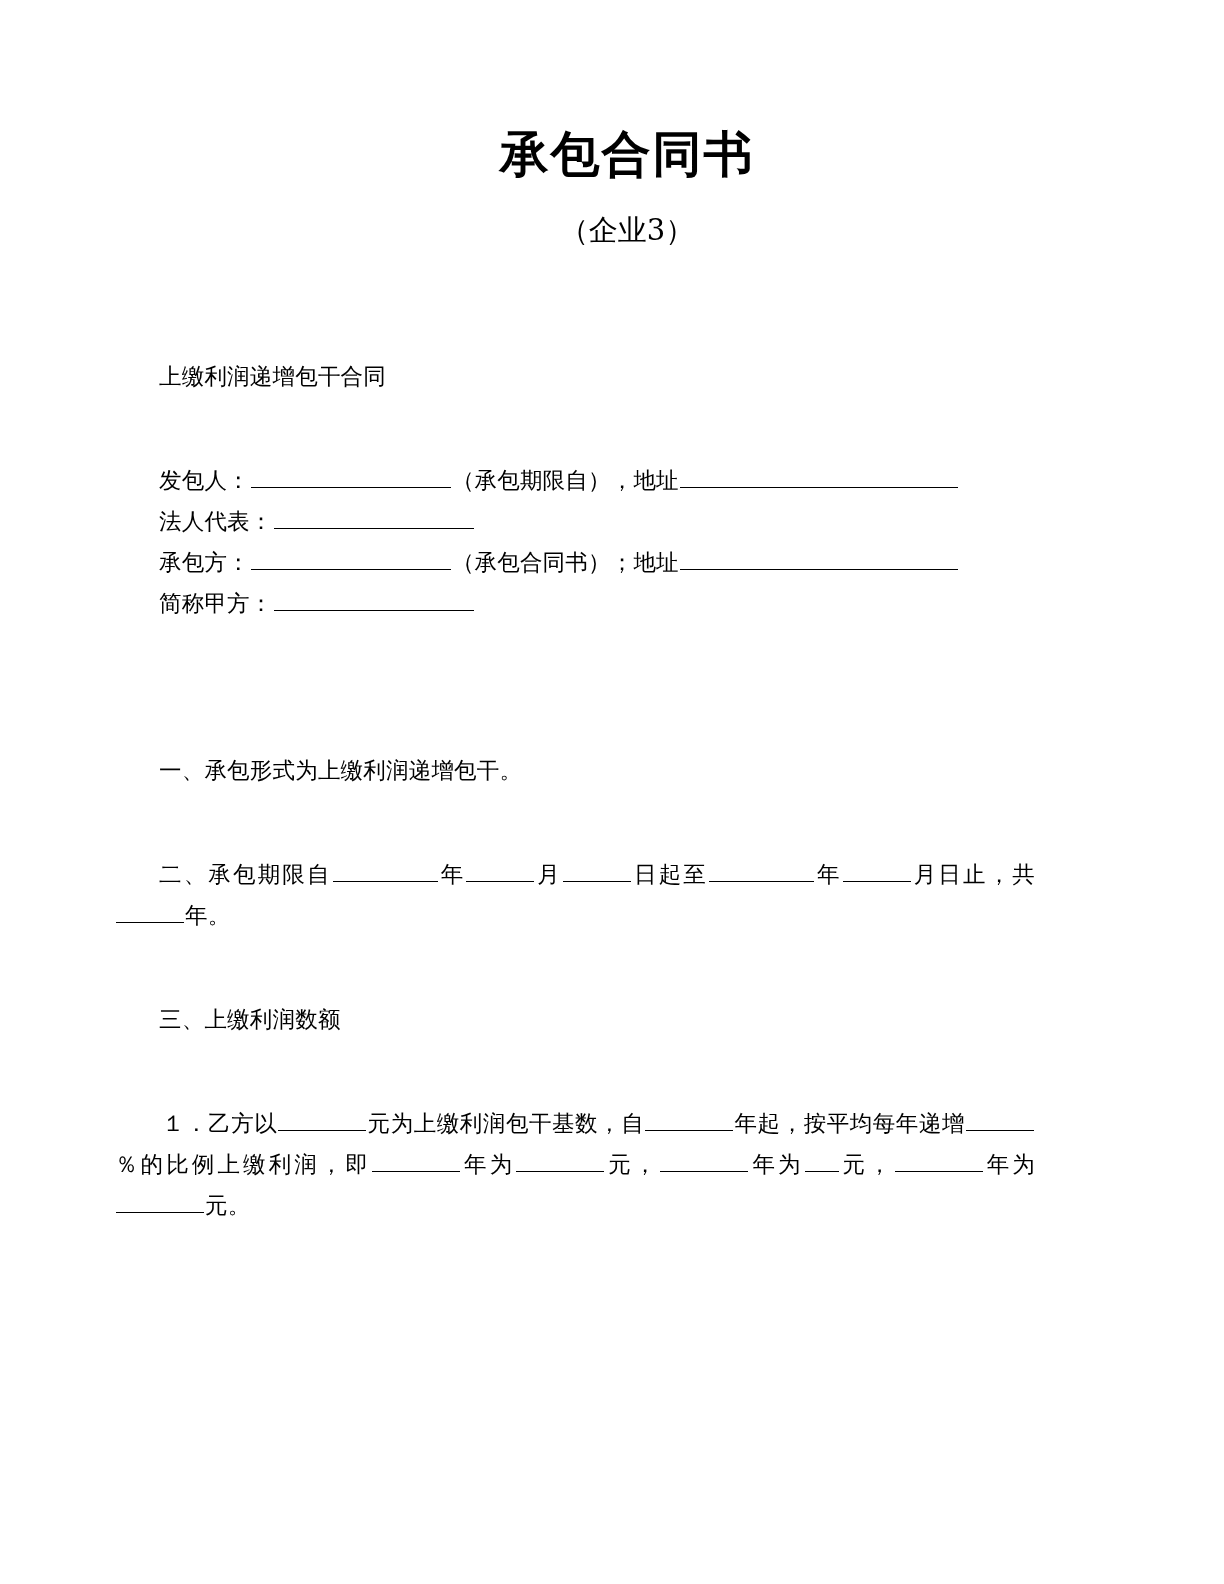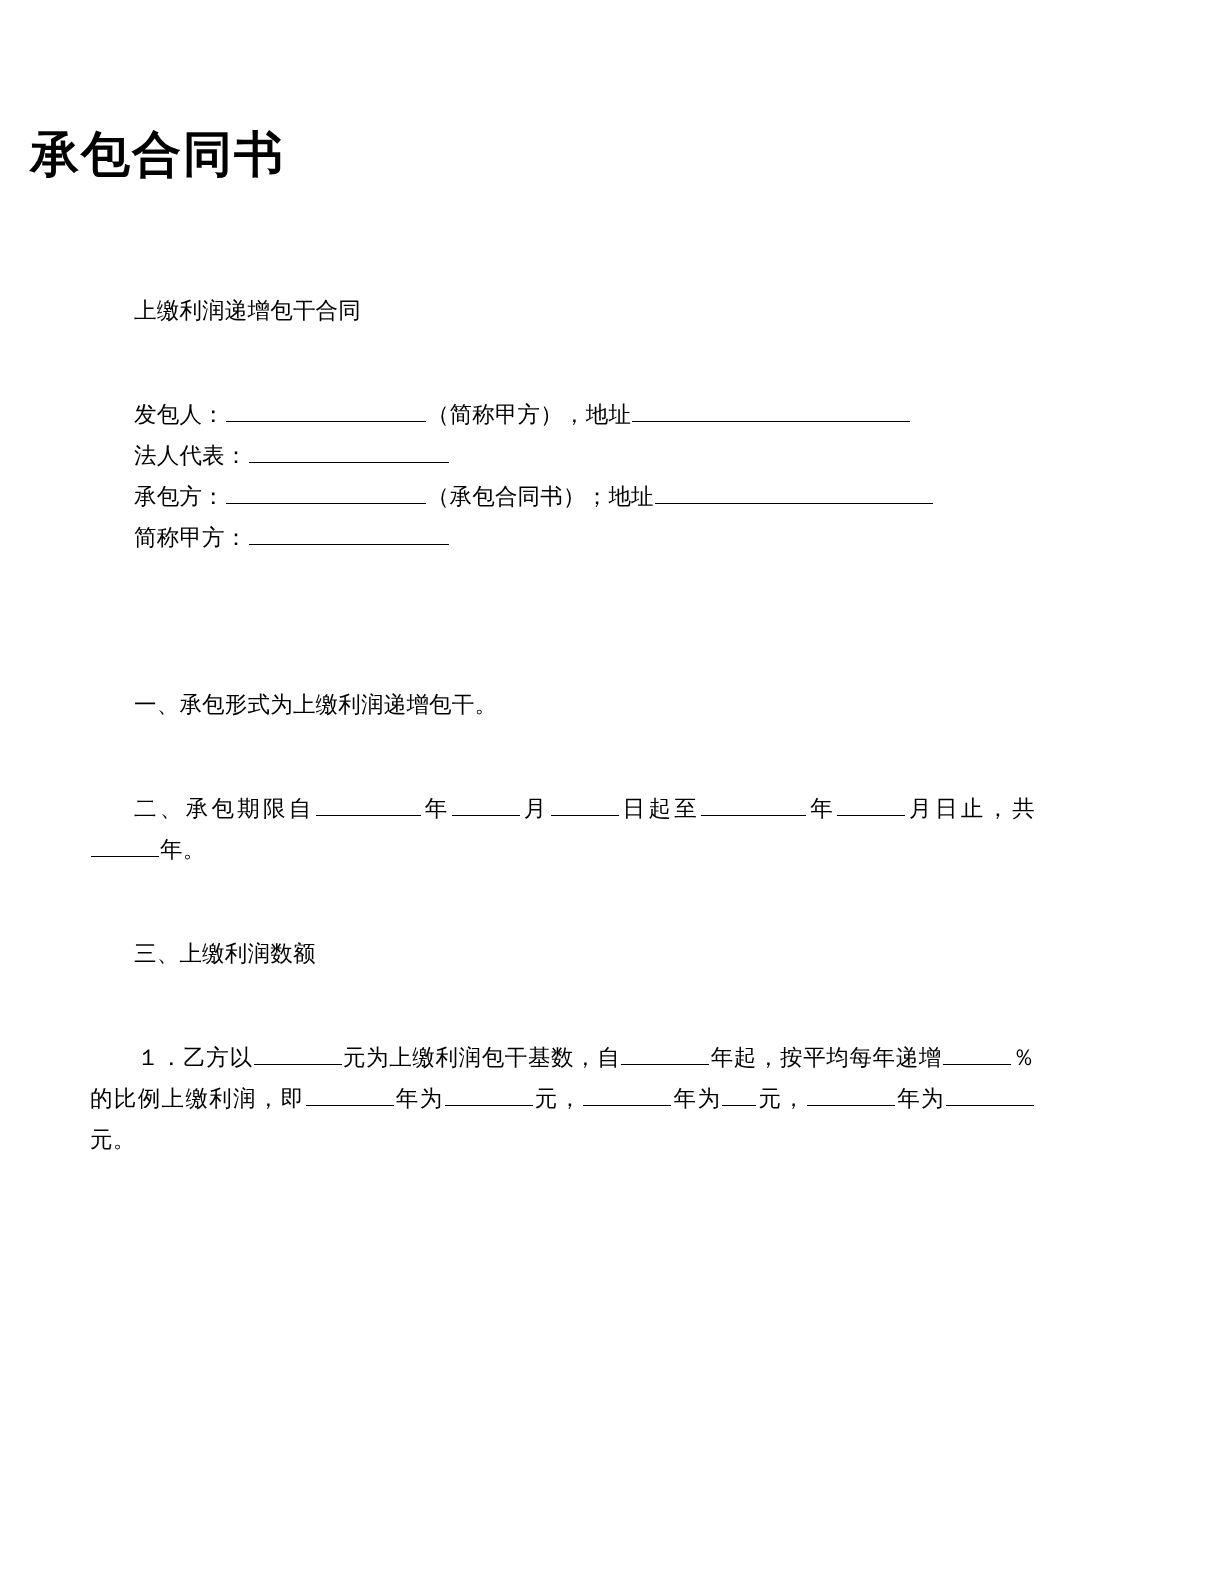--- a/index.html
+++ b/index.html
@@ -18,21 +18,21 @@
     position: relative;
     width: 1224px;
     height: 1584px;
     background: #ffffff;
     box-sizing: border-box;
   }
 
   
   .title-block {
     padding-top: 128px;
-    text-align: left;
+    text-align: center;
     padding-left: 30px;
   }
   .doc-title {
     font-family: "DejaVu Sans", "Liberation Sans", sans-serif;
     font-weight: 700;
     font-size: 49px;
     letter-spacing: 2px;
     line-height: 1.1;
     margin: 0;
   }
@@ -41,21 +41,21 @@
     font-size: 29px;
     line-height: 1.2;
     margin: 0;
     padding-top: 31px;
     letter-spacing: 0px;
   }
 
   
   .body-wrap {
     margin-top: 108px;
-    padding-left: 90px;
+    padding-left: 115px;
     padding-right: 189px;
   }
   .para {
     font-size: 22.5px;
     line-height: 41px;
     text-align: justify;
     margin: 0;
     letter-spacing: 0.2px;
   }
   .indent-1 {
@@ -83,30 +83,31 @@
   .b-reason { width: 519px; }
   .b-tail { width: 34px; }
 </style>
 </head>
 <body>
 
 <div class="page">
 
   <div class="title-block">
     <h1 class="doc-title">承包合同书</h1>
+    <p class="doc-subtitle">（企业3）</p>
   </div>
 
   <div class="body-wrap">
 
     <p class="para indent-1">上缴利润递增包干合同</p>
 
     <div class="gap-lg"></div>
 
     <p class="para indent-1">
-      <span>发包人：</span><span class="blank b-xl"></span><span>（简称甲方），地址</span><span class="blank b-addr"></span>
+      <span>发包人：</span><span class="blank b-xl"></span><span>（承包期限自），地址</span><span class="blank b-addr"></span>
     </p>
 
     <p class="para indent-1">
       <span>法人代表：</span><span class="blank b-xl"></span>
     </p>
 
     <p class="para indent-1">
       <span>承包方：</span><span class="blank b-xl"></span><span>（承包合同书）；地址</span><span class="blank b-addr"></span>
     </p>
 

